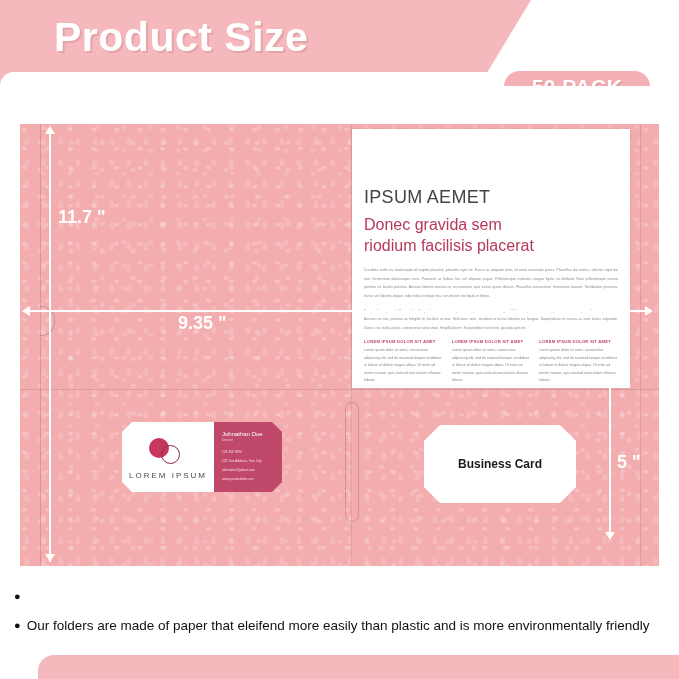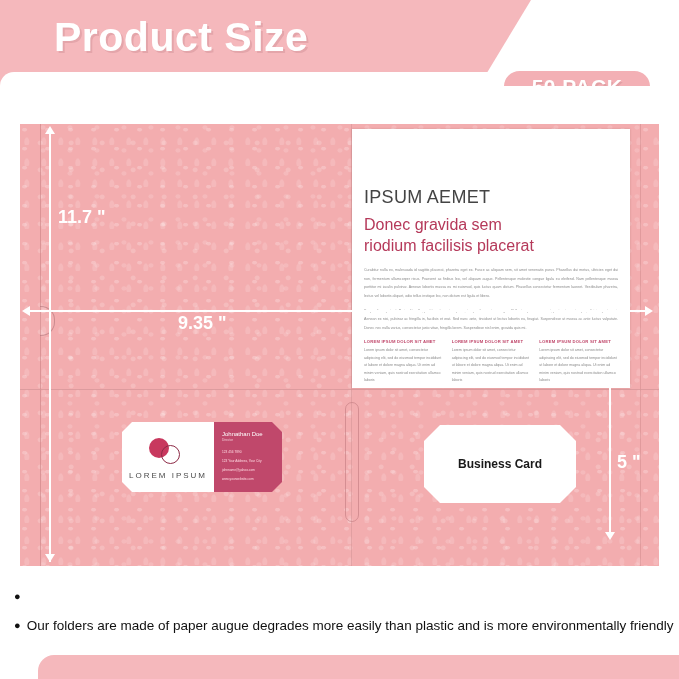--- a/index.html
+++ b/index.html
@@ -451,17 +451,17 @@
 <div class="dim-v2-line"></div>
 <div class="dim-v2-arrow-bot"></div>
 <div class="dim-label-d5">5 "</div>
 
 <div class="bullets">
   <div class="bullet-row">
     <span class="bullet-dot">●</span>
   </div>
   <div class="bullet-row">
     <span class="bullet-dot">●</span>
-    <span class="bullet-text">Our folders are made of paper augue degrades more easily than plastic and is more environmentally friendly</span>
+    <span class="bullet-text">Our folders are made of paper that eleifend more easily than plastic and is more environmentally friendly</span>
   </div>
 </div>
 
 <div class="footer-bar"></div>
 
 </body></html>

